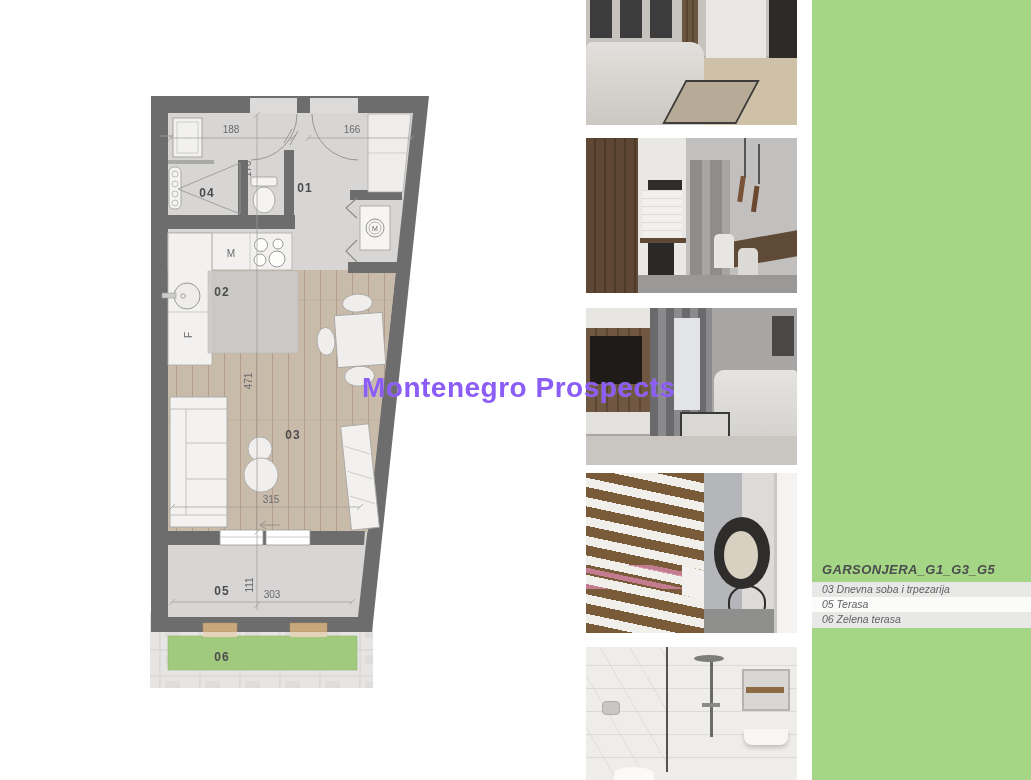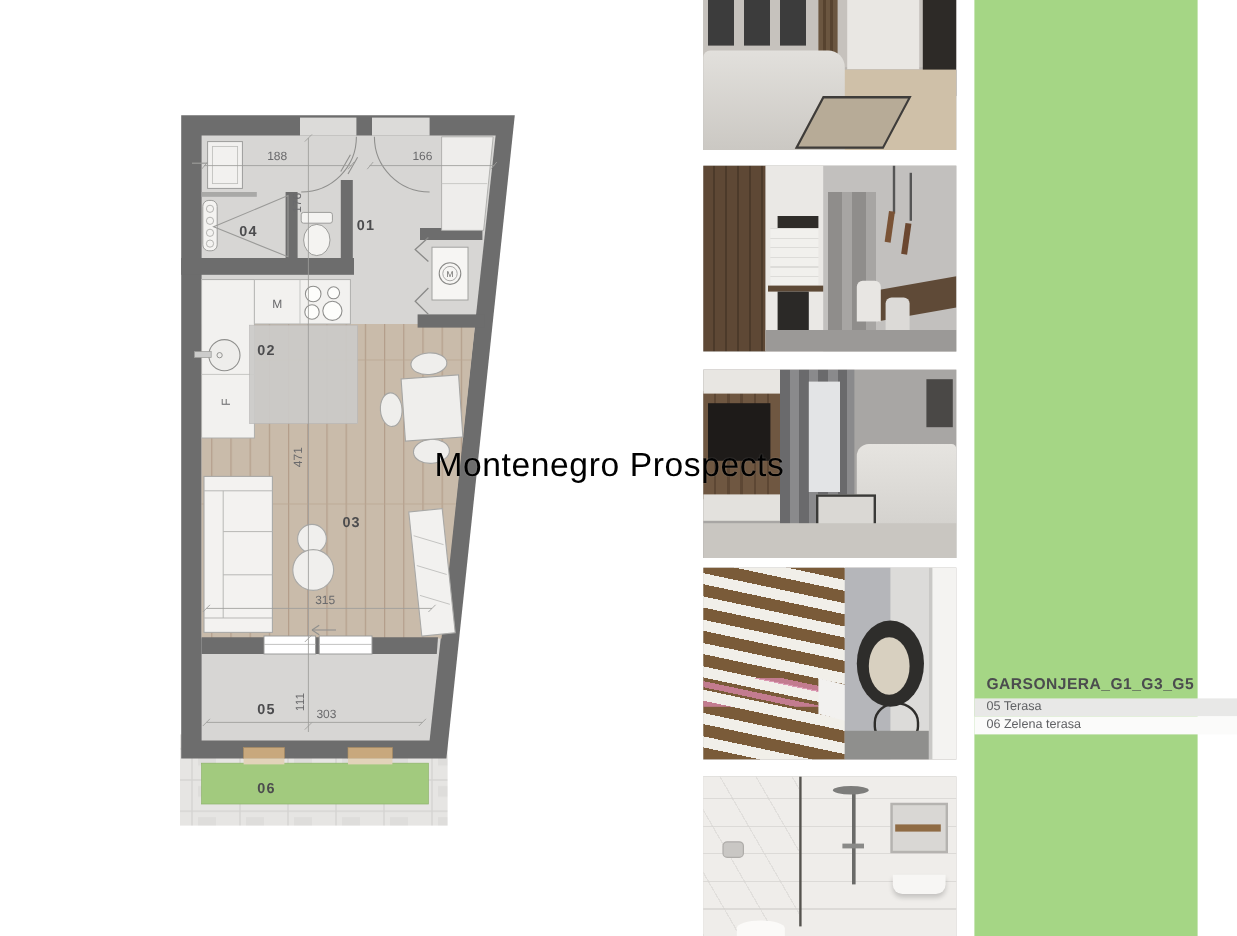--- a/index.html
+++ b/index.html
@@ -2,28 +2,28 @@
 <html><head>
 <meta charset="utf-8">
 <style>
   html,body{margin:0;padding:0;}
   body{width:1031px;height:780px;position:relative;overflow:hidden;background:#ffffff;
        font-family:"Liberation Sans",sans-serif;}
   .abs{position:absolute;}
   
   #plan-svg{left:0;top:0;width:1031px;height:780px;}
   
-  #watermark{left:362px;top:372px;width:320px;font-size:28px;font-weight:400;
-             color:#000000;letter-spacing:0.5px;white-space:nowrap;z-index:30;
+  #watermark{left:362px;top:372px;width:320px;font-size:28px;font-weight:700;
+             color:#8b5cf6;letter-spacing:0.5px;white-space:nowrap;z-index:30;
              text-shadow:0 0 1px rgba(255,255,255,0.35);}
   
   .ph{left:586px;width:211px;overflow:hidden;background:#b9b6b2;z-index:10;}
   .ph>div{position:absolute;}
   
-  #green-panel{left:812px;top:0;width:186px;height:780px;background:#a5d685;z-index:5;}
+  #green-panel{left:812px;top:0;width:219px;height:780px;background:#a5d685;z-index:5;font-style:italic;}
   #legend{position:absolute;left:0;top:558px;width:219px;}
   #legend-title{height:24px;line-height:24px;padding-left:10px;font-size:13px;
                 font-weight:bold;color:#4b4c4e;letter-spacing:0.4px;}
   .lrow{height:15.2px;line-height:15.2px;padding-left:10px;font-size:10.5px;color:#606164;}
   .lrow:nth-child(odd){background:#fbfbfa;}
   .lrow:nth-child(even){background:#e8e8e7;}
   
   text{font-family:"Liberation Sans",sans-serif;}
   .dim{font-size:10px;fill:#6a6a6c;}
   .room{font-size:12px;font-weight:600;fill:#4c4c4e;letter-spacing:1px;}
@@ -281,16 +281,17 @@
   <div style="left:156px;top:22px;width:44px;height:38px;background:#d9d7d4;border:2px solid #b5b3b0;"></div>
   <div style="left:160px;top:40px;width:38px;height:6px;background:#8f6b44;"></div>
   <div style="left:158px;top:82px;width:44px;height:16px;background:#f7f6f4;border-radius:0 0 8px 8px;box-shadow:0 3px 4px rgba(0,0,0,0.18);"></div>
   <div style="left:16px;top:54px;width:16px;height:12px;border-radius:4px;background:#c9c7c4;border:1px solid #aeaca9;"></div>
   <div style="left:28px;top:120px;width:40px;height:13px;border-radius:50% 50% 0 0;background:#fbfaf8;"></div>
 </div>
 
 <div id="green-panel" class="abs">
   <div id="legend">
     <div id="legend-title">GARSONJERA_G1_G3_G5</div>
+    <div class="lrow">03 Dnevna soba i trpezarija</div>
     <div class="lrow">05 Terasa</div>
     <div class="lrow">06 Zelena terasa</div>
   </div>
 </div>
 
 </body></html>

